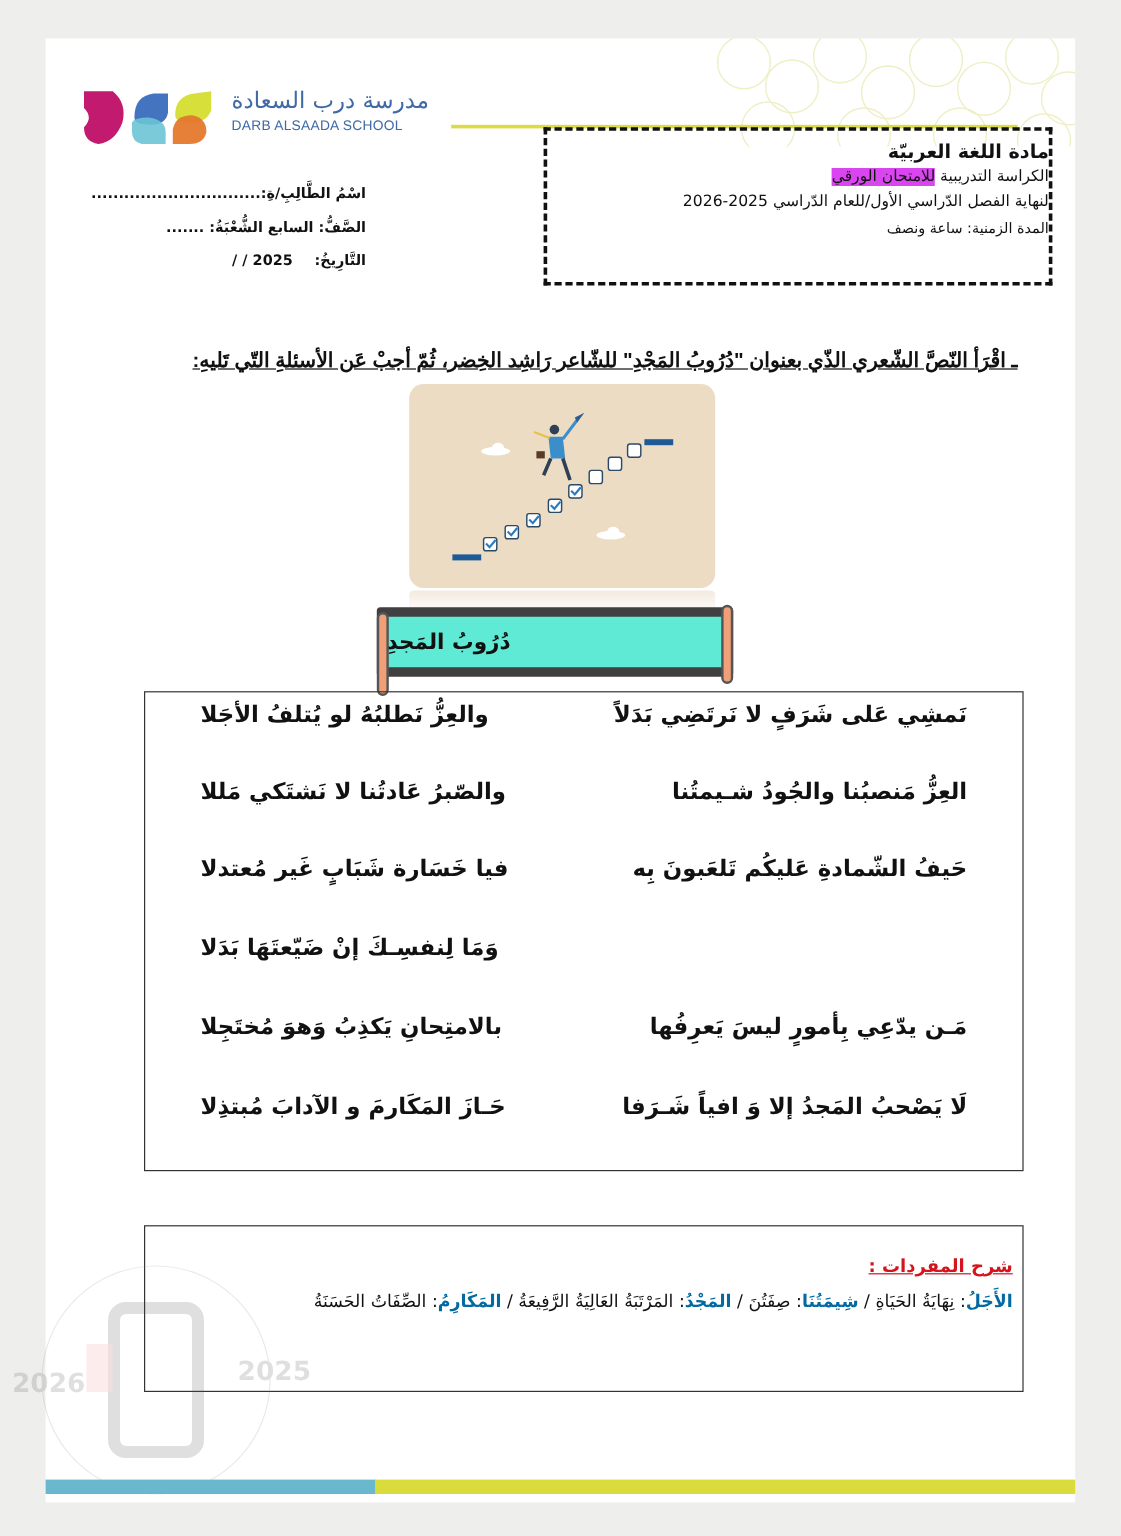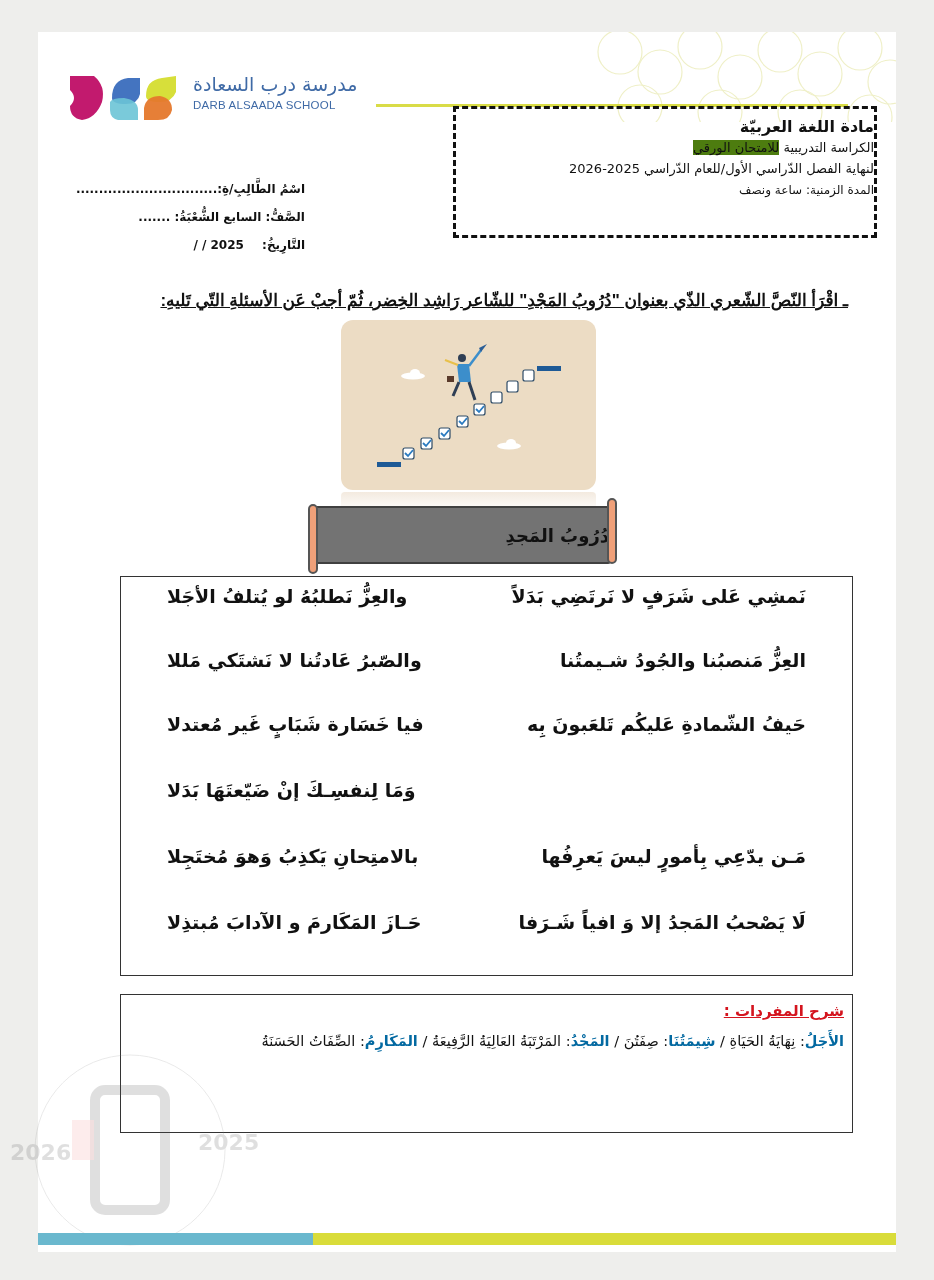--- a/index.html
+++ b/index.html
@@ -4,39 +4,39 @@
 <style>
   * { box-sizing: border-box; margin: 0; padding: 0; }
   html, body { width: 934px; height: 1280px; background: #eeeeec; overflow: hidden; }
   body { position: relative; font-family: "DejaVu Sans", sans-serif; color: #111; }
   .page { position: absolute; left: 38px; top: 32px; width: 858px; height: 1220px; background: #fff; }
   .pattern { position: absolute; left: 590px; top: 32px; width: 306px; height: 90px; overflow: hidden; opacity: .55; }
   .logo { position: absolute; left: 68px; top: 72px; width: 112px; height: 50px; }
   .brand-ar { position: absolute; left: 193px; top: 73px; font-size: 19px; color: #3f6aa6; direction: rtl; font-family: "DejaVu Sans", sans-serif; }
   .brand-en { position: absolute; left: 193px; top: 99px; font-size: 11.5px; color: #3f6aa6; letter-spacing: .2px; font-family: "Liberation Sans", sans-serif; }
   .header-rule { position: absolute; left: 376px; top: 104px; width: 472px; height: 3px; background: #d9dc47; }
-  .student { position: absolute; left: 90px; top: 147px; width: 215px; direction: rtl; text-align: right; font-size: 12px; font-weight: bold; line-height: 28px; margin-top: 28px; }
+  .student { position: absolute; left: 90px; top: 147px; width: 215px; direction: rtl; text-align: right; font-size: 12px; font-weight: bold; line-height: 28px; }
   .student .line { white-space: nowrap; }
   .exam-box { position: absolute; left: 453px; top: 106px; width: 424px; height: 132px; border: 3px dashed #111; border-style: dashed; text-align: right; direction: rtl; }
   .exam-box .subject { font-size: 16px; font-weight: bold; margin-top: 8px; }
   .exam-box .l2 { font-size: 13px; margin-top: 4px; }
-  .exam-box .l2 .hl { background: #4d7c0f; }
+  .exam-box .l2 .hl { background: #d946ef; }
   .exam-box .l3 { font-size: 13px; margin-top: 6px; }
   .exam-box .l4 { font-size: 12px; margin-top: 7px; }
   .instruction { position: absolute; left: 86px; top: 278px; width: 762px; direction: rtl; text-align: right; font-size: 17px; font-weight: bold; text-decoration: underline; line-height: 46px; font-family: "Liberation Sans", sans-serif; }
   .illustration { position: absolute; left: 341px; top: 320px; width: 255px; height: 170px; background: #ecdcc4; border-radius: 12px; }
   .illus-shadow { position: absolute; left: 341px; top: 492px; width: 255px; height: 20px; background: linear-gradient(#f3eadf, #fff); border-radius: 4px; }
-  .banner { position: absolute; left: 314px; top: 506px; width: 297px; height: 58px; background: #737373; border: 2px solid #404040; border-radius: 3px; display: flex; align-items: center; justify-content: flex-start; font-size: 18px; font-weight: bold; direction: rtl; }
+  .banner { position: absolute; left: 314px; top: 506px; width: 297px; height: 58px; background: #5eead4; border: 8px solid #404040; border-radius: 3px; display: flex; align-items: center; justify-content: flex-end; font-size: 18px; font-weight: bold; direction: rtl; }
   .banner .roll-l { position: absolute; left: -8px; top: -4px; width: 10px; height: 70px; background: #f0a079; border: 2px solid #555; border-radius: 5px; }
   .banner .roll-r { position: absolute; right: -8px; top: -10px; width: 10px; height: 66px; background: #f0a079; border: 2px solid #555; border-radius: 5px; }
   .poem { position: absolute; left: 120px; top: 576px; width: 733px; height: 400px; border: 1px solid #333; }
   .verse { position: absolute; left: 0; width: 100%; height: 60px; direction: rtl; font-size: 19px; font-weight: bold; }
   .verse .s1 { position: absolute; right: 46px; top: 0; }
   .verse .s2 { position: absolute; left: 46px; top: 0; }
-  .vocab { position: absolute; left: 120px; top: 994px; width: 733px; height: 139px; border: 1px solid #333; direction: rtl; padding: 1px 8px; font-size: 14.5px; line-height: 30px; }
+  .vocab { position: absolute; left: 120px; top: 1021px; width: 733px; height: 139px; border: 1px solid #333; direction: rtl; padding: 18px 8px; font-size: 14.5px; line-height: 30px; }
   .vocab .title { color: #d4141e; font-weight: bold; text-decoration: underline; font-size: 15px; }
   .vocab .term { color: #0369a1; font-weight: bold; margin-top: 24px; }
   .watermark { position: absolute; left: 10px; top: 1050px; width: 260px; height: 200px; opacity: .18; pointer-events: none; }
   .footer-bar { position: absolute; left: 38px; top: 1233px; width: 858px; height: 12px; display: flex; }
   .footer-bar .blue { width: 275px; background: #6ab8ce; }
   .footer-bar .yellow { flex: 1; background: #d9dc3a; }
 </style>
 </head>
 <body>
 

